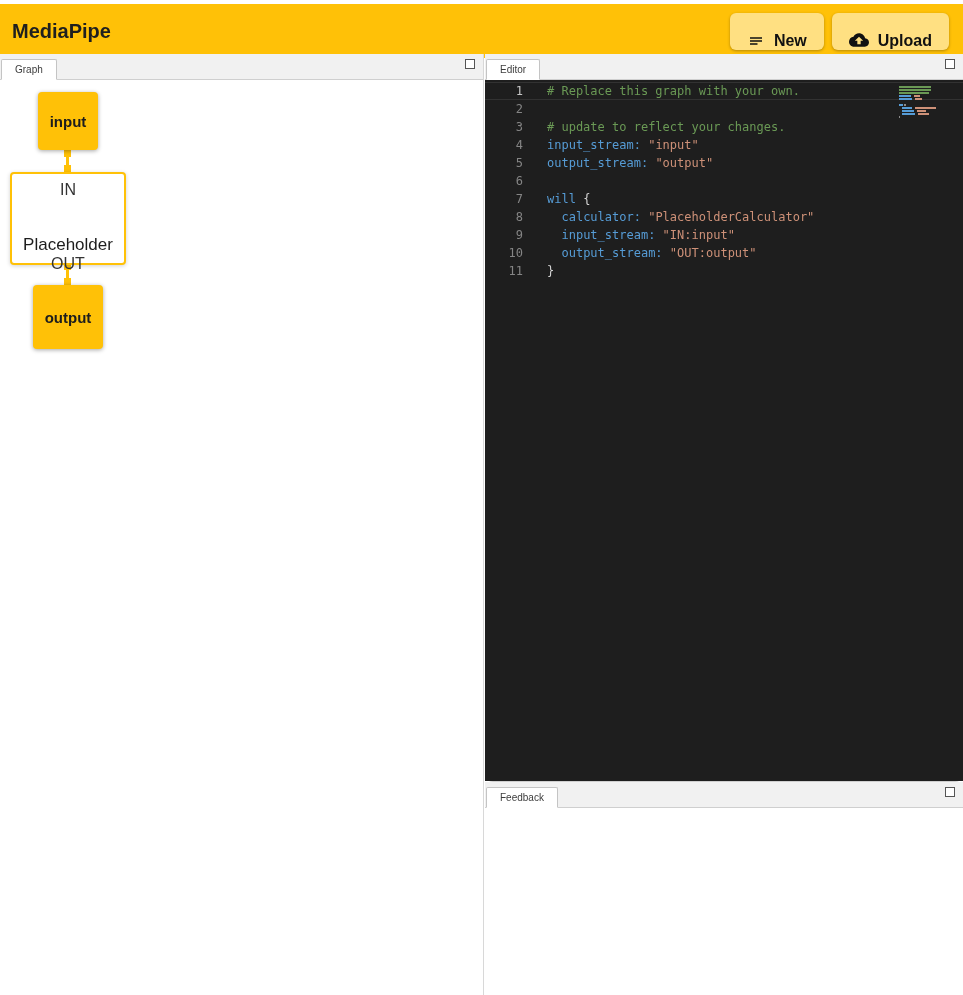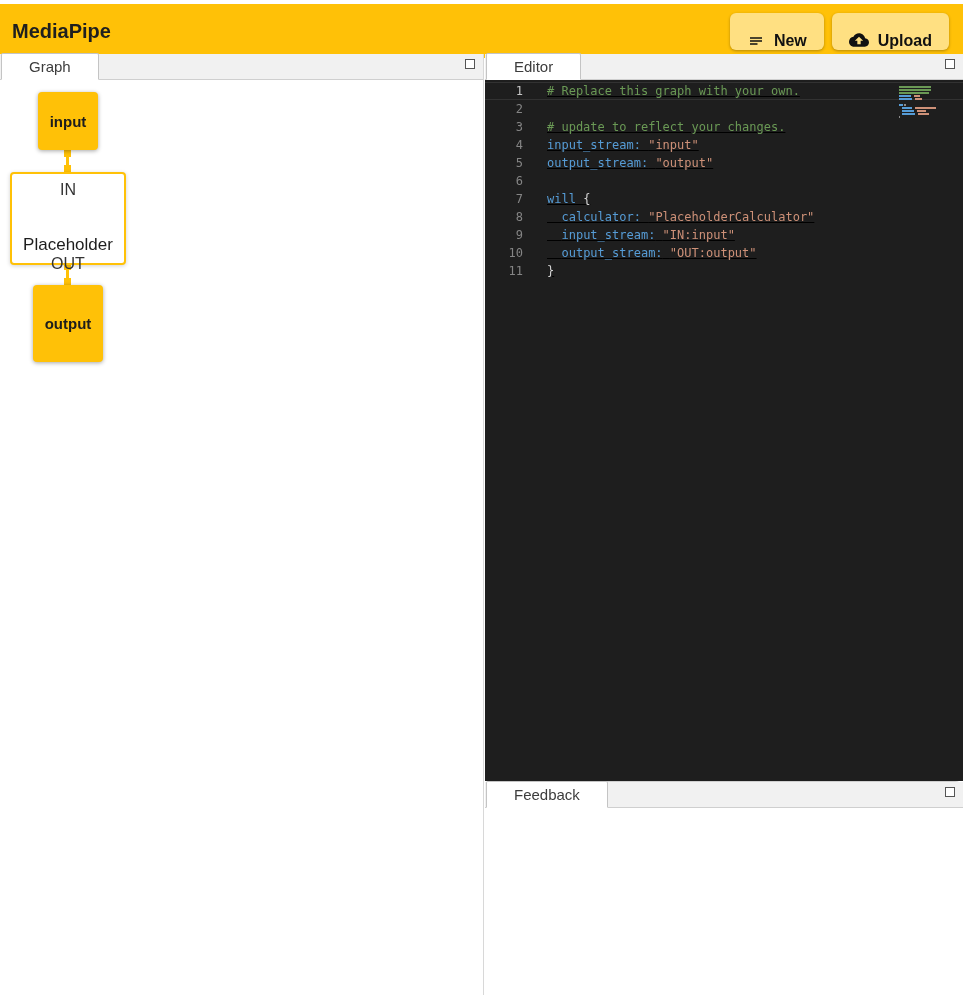--- a/index.html
+++ b/index.html
@@ -10,47 +10,47 @@
   
   .header { position:absolute; top:4px; left:0; right:0; height:54px; background:var(--amber,#FFC107); display:flex; align-items:center; padding:0 10px; }
   .app-title { font-size:20px; font-weight:700; color:#1f1f1f; padding-left:2px; }
   .header-actions { margin-left:auto; display:flex; gap:8px; align-items:center; padding-right:4px; }
   .hdr-btn { display:inline-flex; align-items:flex-end; gap:9px; height:37px; padding:0 17px; background:var(--button-bg,#FFE082); border:none; border-radius:6px; font-family:inherit; font-size:16px; font-weight:600; color:#111; box-shadow:0 1px 3px rgba(0,0,0,.3); cursor:pointer; }
   .hdr-btn svg { display:block; }
 
   
   .panel { position:absolute; background:#fff; }
   .panel-strip { position:relative; height:26px; background:#f1f1f1; border-bottom:1px solid #cfcfcf; display:flex; align-items:flex-end; }
-  .tab { background:#fff; border:1px solid #c4c4c4; border-bottom:1px solid #fff; margin-bottom:-1px; margin-left:1px; padding:4px 27px 4px; font-size:15px; color:#3c3c3c; border-radius:2px 2px 0 0; cursor:pointer; }
+  .tab { background:#fff; border:1px solid #c4c4c4; border-bottom:1px solid #fff; margin-bottom:-1px; margin-left:1px; padding:4px 13px 4px; font-size:10px; color:#3c3c3c; border-radius:2px 2px 0 0; cursor:pointer; }
   .popout { position:absolute; top:5px; right:8px; width:10px; height:10px; border:1px solid #555; background:#fff; cursor:pointer; }
 
   
   .graph-panel { top:54px; left:0; width:484px; height:941px; border-right:1px solid #d8d8d8; }
   .graph-body { position:relative; height:915px; background:#fff; }
   .gnode { position:absolute; display:flex; align-items:center; justify-content:center; border-radius:4px; box-shadow:0 1px 4px rgba(0,0,0,.35); cursor:pointer; }
   .gnode.stream { background:var(--amber,#FFC107); font-weight:700; font-size:15px; color:#1d1d1d; }
   .gnode.calc { background:#fff; border:2px solid var(--amber,#FFC107); flex-direction:column; justify-content:space-between; padding:7px 0 8px; box-shadow:0 1px 4px rgba(0,0,0,.18); }
   .node-input { left:38px; top:12px; width:60px; height:58px; }
   .node-placeholder { left:10px; top:92px; width:116px; height:93px; }
-  .node-output { left:33px; top:205px; width:70px; height:77px;justify-content:center; }
+  .node-output { left:33px; top:205px; width:70px; height:64px;justify-content:center; }
   .port-label { font-size:16px; color:#333; }
   .calc-label { font-size:17px; color:#1d1d1d;margin-top:36px; }
   .edge { position:absolute; left:66px; width:3px; background:var(--amber,#FFC107); }
   .edge-1 { top:70px; height:22px; }
   .edge-2 { top:185px; height:20px; }
   .port-dot { position:absolute; left:64px; width:7px; height:7px; background:var(--amber,#FFC107); }
   .dot-1 { top:70px; } .dot-2 { top:85px; } .dot-3 { top:183px; } .dot-4 { top:198px; }
 
   
   .editor-panel { top:54px; left:485px; width:478px; height:727px; }
   .editor-body { position:relative; height:701px; background:var(--editor-bg,#1e1e1e); overflow:hidden; padding-top:2px; cursor:text; }
   .code-line { display:flex; height:18px; line-height:18px; font-family:"DejaVu Sans Mono", monospace; font-size:12px; white-space:pre; }
   .code-line.active { border-top:1px solid #323232; border-bottom:1px solid #323232; line-height:16px; }
   .gutter { flex:none; width:38px; text-align:right; color:var(--line-number,#858585); }
-  .code-text { padding-left:24px;text-decoration:underline; }
+  .code-text { padding-left:24px; }
   .code-line.active .gutter { color:var(--line-number-active,#c6c6c6); }
   .tok-comment { color:var(--comment,#6A9955); }
   .tok-keyword { color:var(--keyword,#569CD6); }
   .tok-string  { color:var(--string,#CE9178); }
   .tok-plain   { color:var(--plain,#D4D4D4); }
   .minimap { position:absolute; top:6px; right:14px; width:50px; cursor:pointer; }
   .mini-line { display:flex; gap:1px; height:2px; margin-bottom:1px; }
   .mini-line span { height:2px; display:block; }
   .tok-bg-comment { background:var(--comment,#6A9955); }
   .tok-bg-keyword { background:var(--keyword,#569CD6); }

